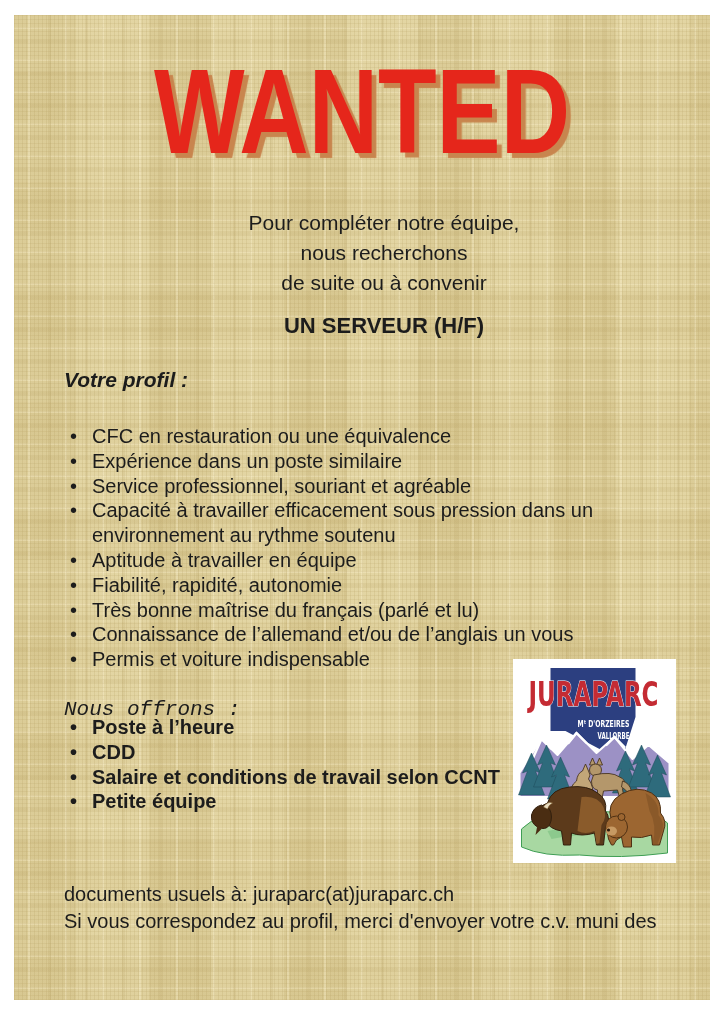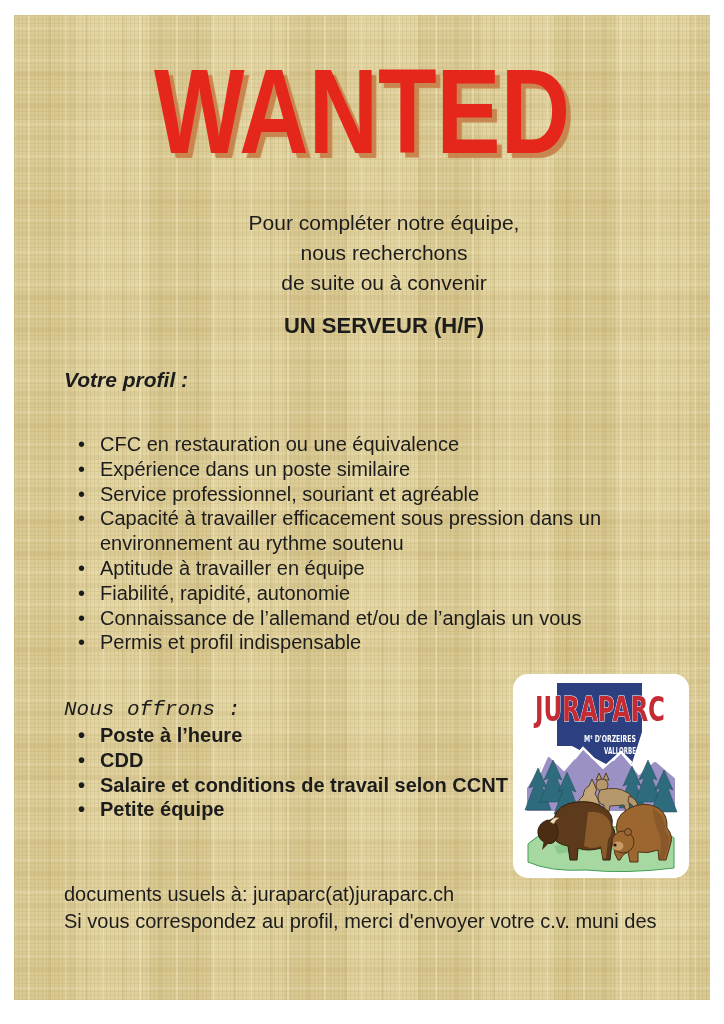--- a/index.html
+++ b/index.html
@@ -48,43 +48,43 @@
 
   .section-heading {
     position: absolute; left: 50px;
     font-size: 21px; font-style: italic; line-height: 26px;
   }
   .profile-heading { top: 352px; font-weight: bold; }
   .offers-heading  { top: 682px; font-family: Liberation Mono, monospace; }
 
   .bullet-list {
     position: absolute; left: 50px;
-    list-style: none; margin: 12px; padding: 0;
+    list-style: none; margin: 4px; padding: 0;
   }
   .profile-list { top: 405px; }
   .offers-list  { top: 696px; font-weight: bold; }
   .bullet-list li {
     position: relative; padding-left: 24px;
     font-size: 20px; line-height: 24.8px; max-width: 560px;
   }
   .bullet-list li::before {
     content: "\2022";
     position: absolute; left: 2px; top: 0;
     font-size: 20px;
   }
 
   .closing {
     position: absolute; left: 50px; top: 866px;
     font-size: 20px; line-height: 27px; width: 644px;
   }
   .closing div { white-space: nowrap; }
 
   .logo-card {
-    position: absolute; left: 499px; top: 659px;
-    width: 176px; height: 204px; background: #ffffff; border-radius: 15px;
+    position: absolute; left: 499px; top: 644px;
+    width: 163px; height: 204px; background: #ffffff;
   }
   .logo-card svg { display: block; width: 100%; height: 100%; }
 </style>
 </head>
 <body>
 
 <div class="page">
   <div class="poster">
 
     <div class="wanted">
@@ -111,24 +111,25 @@
         <li>Expérience dans un poste similaire</li>
 
         <li>Service professionnel, souriant et agréable</li>
 
         <li>Capacité à travailler efficacement sous pression dans un environnement au rythme soutenu</li>
 
         <li>Aptitude à travailler en équipe</li>
 
         <li>Fiabilité, rapidité, autonomie</li>
 
+        <li>Très bonne maîtrise du français (parlé et lu)</li>
 
         <li>Connaissance de l’allemand et/ou de l’anglais un vous</li>
 
-        <li>Permis et profil indispensable</li>
+        <li>Permis et voiture indispensable</li>
       </ul>
 
     <div class="section-heading offers-heading">Nous offrons :</div>
 
     <ul class="bullet-list offers-list">
 
         <li>Poste à l’heure</li>
 
         <li>CDD</li>
 

